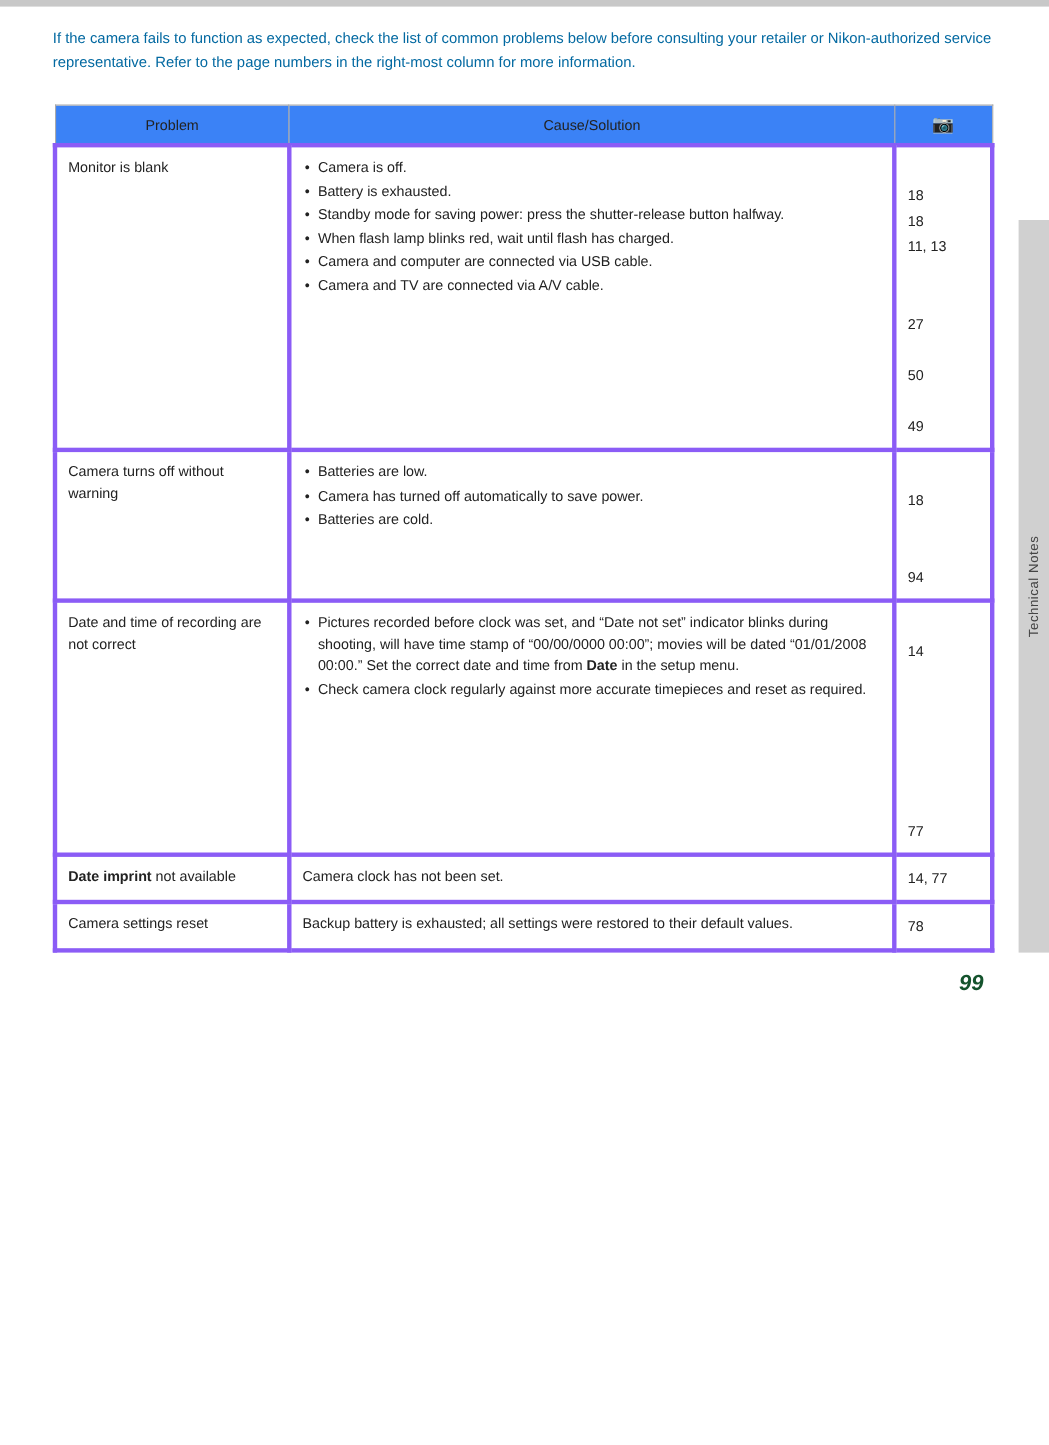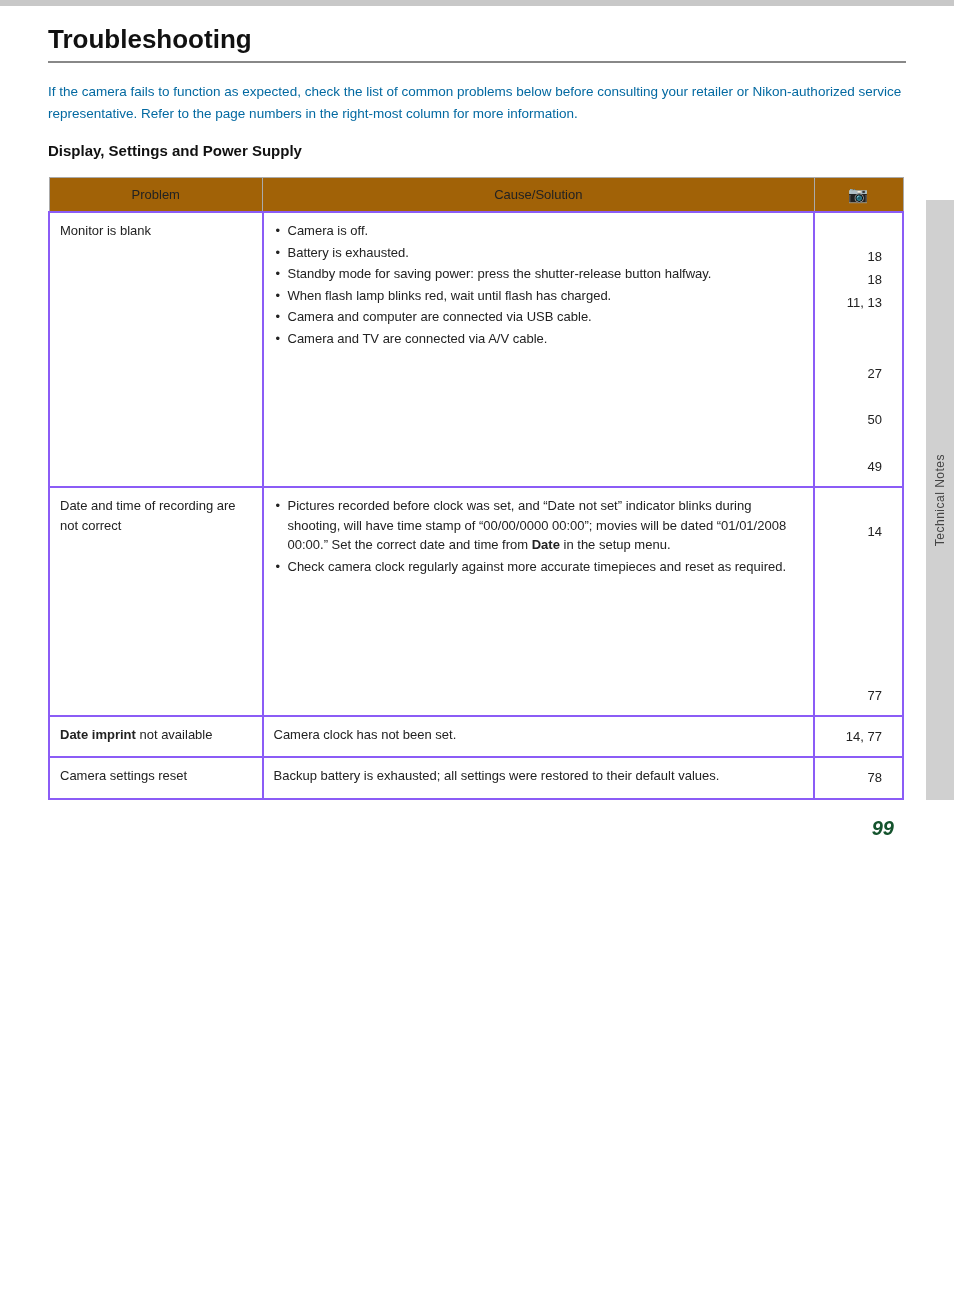--- a/index.html
+++ b/index.html
@@ -43,46 +43,45 @@
       font-weight: bold;
       color: #111;
       margin-bottom: 8px;
     }
     .main-table {
       width: 100%;
       border-collapse: collapse;
       font-size: 13px;
     }
     .main-table th {
-      background: #a16207;
+      background: #3b82f6;
       border: 1px solid #aaa;
       padding: 7px 10px;
       text-align: center;
       font-weight: normal;
       font-size: 13px;
     }
     .main-table th.problem-col {
       width: 24%;
     }
     .main-table th.cause-col {
       width: 60%;
       margin-left: 16px;
     }
     .main-table th.page-col {
       width: 10%;
     }
     .main-table td {
-      border: 2px solid #8b5cf6;
+      border: 4px solid #8b5cf6;
       padding: 8px 10px;
       vertical-align: top;
       font-size: 13px;
       line-height: 1.5;
     }
     .main-table td.page-num {
-      text-align: right;
       vertical-align: top;
       white-space: pre-line;
       padding-right: 20px;
       font-size: 13px;
       line-height: 1.8;
     }
     .bullet-list {
       list-style: none;
       padding: 0;
       margin: 0;
@@ -130,23 +129,21 @@
       position: relative;
     }
   </style>
 </head>
 <body>
 
 <div class="page">
   <div class="header-bar"></div>
 
   <div class="title-section">
-    <h1 class="page-title">Troubleshooting</h1>
     <p class="intro-text">If the camera fails to function as expected, check the list of common problems below before consulting your retailer or Nikon-authorized service representative. Refer to the page numbers in the right-most column for more information.</p>
-    <p class="section-title">Display, Settings and Power Supply</p>
   </div>
 
   <div class="content-area">
     <table class="main-table">
       <colgroup>
         <col style="width:24%">
         <col style="width:62%">
         <col style="width:10%">
       </colgroup>
       <thead>
@@ -171,20 +168,33 @@
               <li>Camera and computer are connected via USB cable.</li>
               <li>Camera and TV are connected via A/V cable.</li>
             </ul>
           </td>
           <td class="page-num">
             18<br>18<br>11, 13<br><br><br>27<br><br>50<br><br>49
           </td>
         </tr>
 
 
+        <tr>
+          <td>Camera turns off without warning</td>
+          <td>
+            <ul class="bullet-list">
+              <li>Batteries are low.</li>
+              <li>Camera has turned off automatically to save power.</li>
+              <li>Batteries are cold.</li>
+            </ul>
+          </td>
+          <td class="page-num">
+            18<br><br><br>94
+          </td>
+        </tr>
 
         <tr>
           <td>Date and time of recording are not correct</td>
           <td>
             <ul class="bullet-list">
               <li>Pictures recorded before clock was set, and “Date not set” indicator blinks during shooting, will have time stamp of “00/00/0000 00:00”; movies will be dated “01/01/2008 00:00.” Set the correct date and time from <strong>Date</strong> in the setup menu.</li>
               <li>Check camera clock regularly against more accurate timepieces and reset as required.</li>
             </ul>
           </td>
           <td class="page-num">

